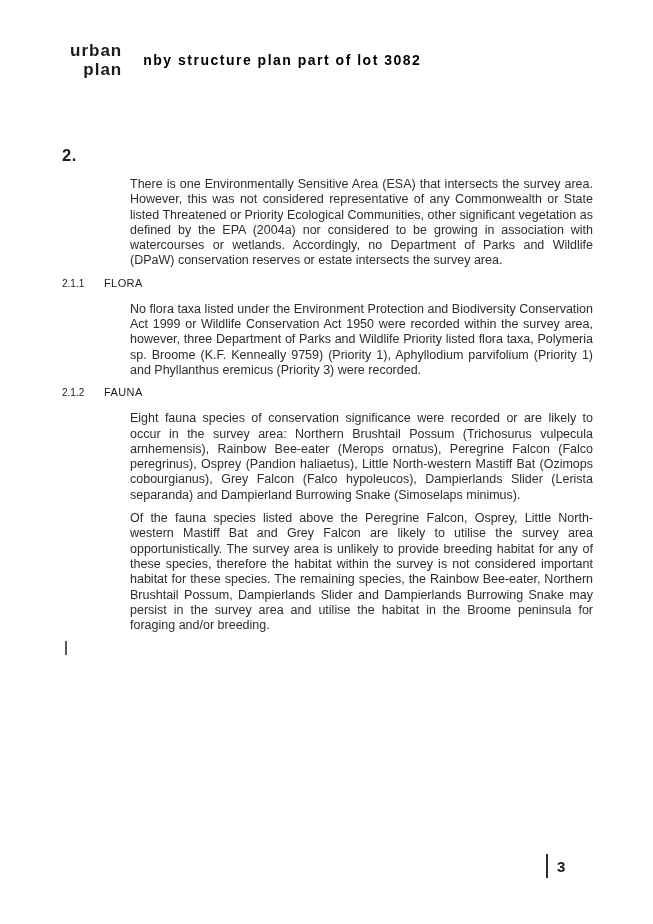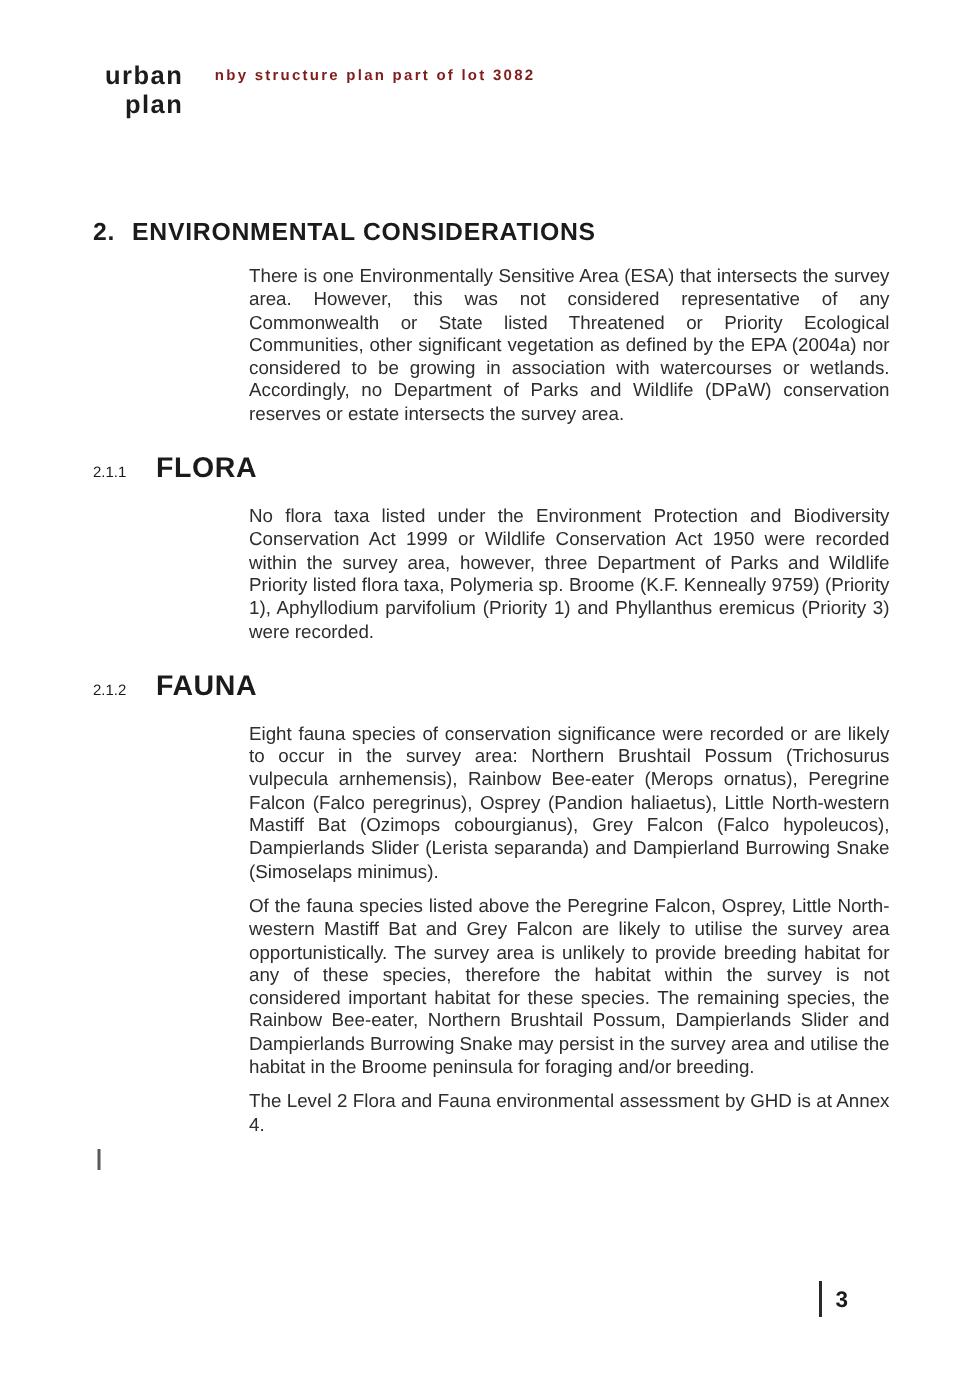--- a/index.html
+++ b/index.html
@@ -16,41 +16,41 @@
     font-family: "Liberation Sans", sans-serif;
     color: #2d2d2d;
   }
 
   
   .hdr {
     position: absolute;
     top: 41px;
     left: 70px;
     display: flex;
-    align-items: flex-start;
+    align-items: center;
   }
   .logo {
     font-weight: bold;
     font-size: 17px;
     line-height: 19px;
     letter-spacing: 1px;
     text-align: right;
     color: #1c1c1c;
   }
   .hdr-divider {
     width: 2px;
     background: #1c1c1c;
     margin: -2px 11px -4px 8px;
   }
   .doc-title {
     font-weight: bold;
-    font-size: 10px;
+    font-size: 14px;
     line-height: 19px;
     letter-spacing: 1.5px;
-    color: #7f1d1d;
+    color: #000000;
   }
 
   
   .content {
     position: absolute;
     top: 146px;
     left: 62px;
     right: 60px;
   }
   .h1 {
@@ -59,43 +59,42 @@
     font-size: 16.5px;
     font-weight: bold;
     letter-spacing: 0.5px;
     color: #1b1b1b;
   }
   .h1-num {
     flex: none;
     width: 26px;
   }
   .para {
-    margin: 0 0 8px 104px;
+    margin: 0 0 8px 68px;
     text-align: justify;
     font-size: 12.5px;
     line-height: 15.3px;
     color: #2d2d2d;
   }
   .subheading {
     display: flex;
     align-items: baseline;
     margin: 7px 0 13px 0;
     color: #1b1b1b;
   }
   .sub-num {
     flex: none;
     width: 42px;
     font-size: 10px;
     font-weight: normal;
   }
   .sub-title {
-    font-size: 19px;
-    font-weight: bold;
+    font-size: 11px;
+    font-weight: normal;
     letter-spacing: 0.4px;
-    margin-top: 10px;
   }
   .cursor-mark {
     width: 2px;
     height: 14px;
     background: #5a5a5a;
     margin: 6px 0 0 3px;
   }
 
   
   .ftr {
@@ -130,38 +129,36 @@
     <div class="hdr-divider"></div>
     <div class="doc-title">
       <div>nby structure plan part of lot 3082</div>
     </div>
   </header>
 
   <main class="content">
 
     <h1 class="h1">
       <span class="h1-num">2.</span>
-      <span class="h1-title">ENVIRONMENTAL CONSIDERATIONS</span>
     </h1>
 
     <p class="para">There is one Environmentally Sensitive Area (ESA) that intersects the survey area. However, this was not considered representative of any Commonwealth or State listed Threatened or Priority Ecological Communities, other significant vegetation as defined by the EPA (2004a) nor considered to be growing in association with watercourses or wetlands. Accordingly, no Department of Parks and Wildlife (DPaW) conservation reserves or estate intersects the survey area.</p>
 
     <div class="subheading">
       <span class="sub-num">2.1.1</span>
       <span class="sub-title">FLORA</span>
     </div>
     <p class="para">No flora taxa listed under the Environment Protection and Biodiversity Conservation Act 1999 or Wildlife Conservation Act 1950 were recorded within the survey area, however, three Department of Parks and Wildlife Priority listed flora taxa, Polymeria sp. Broome (K.F. Kenneally 9759) (Priority 1), Aphyllodium parvifolium (Priority 1) and Phyllanthus eremicus (Priority 3) were recorded.</p>
 
     <div class="subheading">
       <span class="sub-num">2.1.2</span>
       <span class="sub-title">FAUNA</span>
     </div>
     <p class="para">Eight fauna species of conservation significance were recorded or are likely to occur in the survey area: Northern Brushtail Possum (Trichosurus vulpecula arnhemensis), Rainbow Bee-eater (Merops ornatus), Peregrine Falcon (Falco peregrinus), Osprey (Pandion haliaetus), Little North-western Mastiff Bat (Ozimops cobourgianus), Grey Falcon (Falco hypoleucos), Dampierlands Slider (Lerista separanda) and Dampierland Burrowing Snake (Simoselaps minimus).</p>
     <p class="para">Of the fauna species listed above the Peregrine Falcon, Osprey, Little North-western Mastiff Bat and Grey Falcon are likely to utilise the survey area opportunistically. The survey area is unlikely to provide breeding habitat for any of these species, therefore the habitat within the survey is not considered important habitat for these species. The remaining species, the Rainbow Bee-eater, Northern Brushtail Possum, Dampierlands Slider and Dampierlands Burrowing Snake may persist in the survey area and utilise the habitat in the Broome peninsula for foraging and/or breeding.</p>
-    <p class="para">The Level 2 Flora and Fauna environmental assessment by GHD is at Annex 4.</p>
 
     <div class="cursor-mark"></div>
 
   </main>
 
   <footer class="ftr">
     <div class="ftr-bar"></div>
     <div class="page-num">3</div>
   </footer>
 

